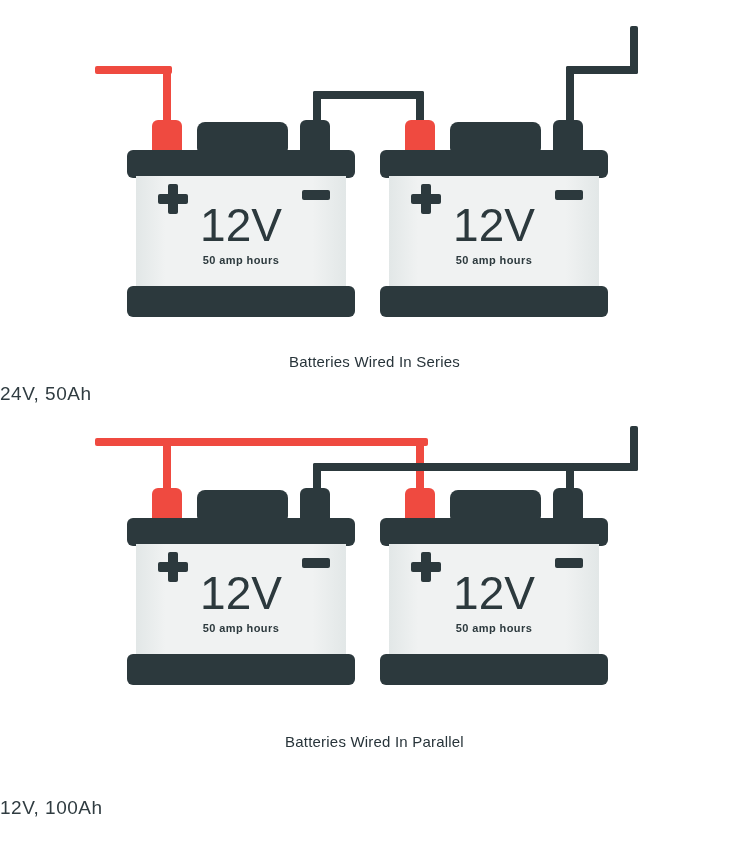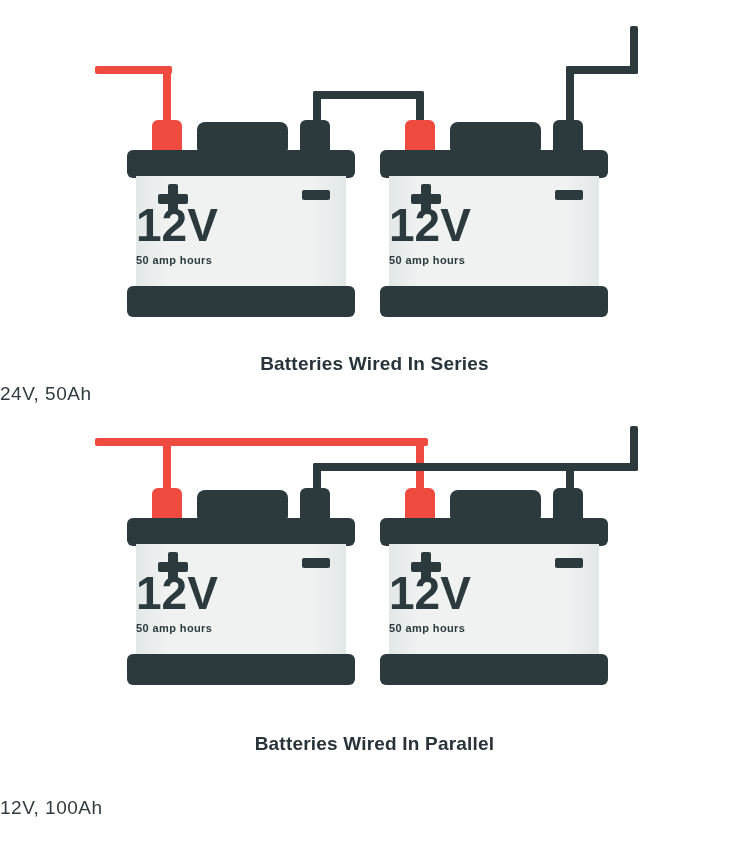--- a/index.html
+++ b/index.html
@@ -32,32 +32,32 @@
     background:linear-gradient(to right,var(--body-edge) 0%,var(--body-main) 14%,var(--body-main) 84%,var(--body-edge) 100%);
   }
   .base{position:absolute;left:0;top:166px;width:228px;height:31px;border-radius:6px;background:var(--dark);}
 
   .plus{position:absolute;left:22px;top:8px;width:30px;height:30px;}
   .plus::before{content:"";position:absolute;left:0;top:10px;width:30px;height:10px;background:var(--dark);border-radius:2px;}
   .plus::after{content:"";position:absolute;left:10px;top:0;width:10px;height:30px;background:var(--dark);border-radius:2px;}
   .minus{position:absolute;right:16px;top:14px;width:28px;height:10px;background:var(--dark);border-radius:2px;}
 
   .voltage{
-    position:absolute;left:0;top:26px;width:100%;
-    font-size:46px;line-height:1;font-weight:700;color:var(--dark);
+    position:absolute;left:0;top:26px;width:100%;text-align:center;
+    font-size:46px;line-height:1;font-weight:400;color:var(--dark);
   }
   .capacity{
-    position:absolute;left:0;top:78px;width:100%;
+    position:absolute;left:0;top:78px;width:100%;text-align:center;
     font-size:11px;line-height:1.1;font-weight:700;color:var(--dark);letter-spacing:.4px;
   }
 
   
   .caption-title{
     position:absolute;left:0;width:100%;text-align:center;
-    font-size:19px;font-weight:700;color:#28343a;letter-spacing:.2px;
+    font-size:15px;font-weight:400;color:#28343a;letter-spacing:.2px;
   }
   .caption-sub{
     position:absolute;left:0;width:100%;text-align:left;
     font-size:19px;font-weight:400;color:#303c41;letter-spacing:.5px;
   }
 </style>
 </head>
 <body>
 
 <div id="canvas">

